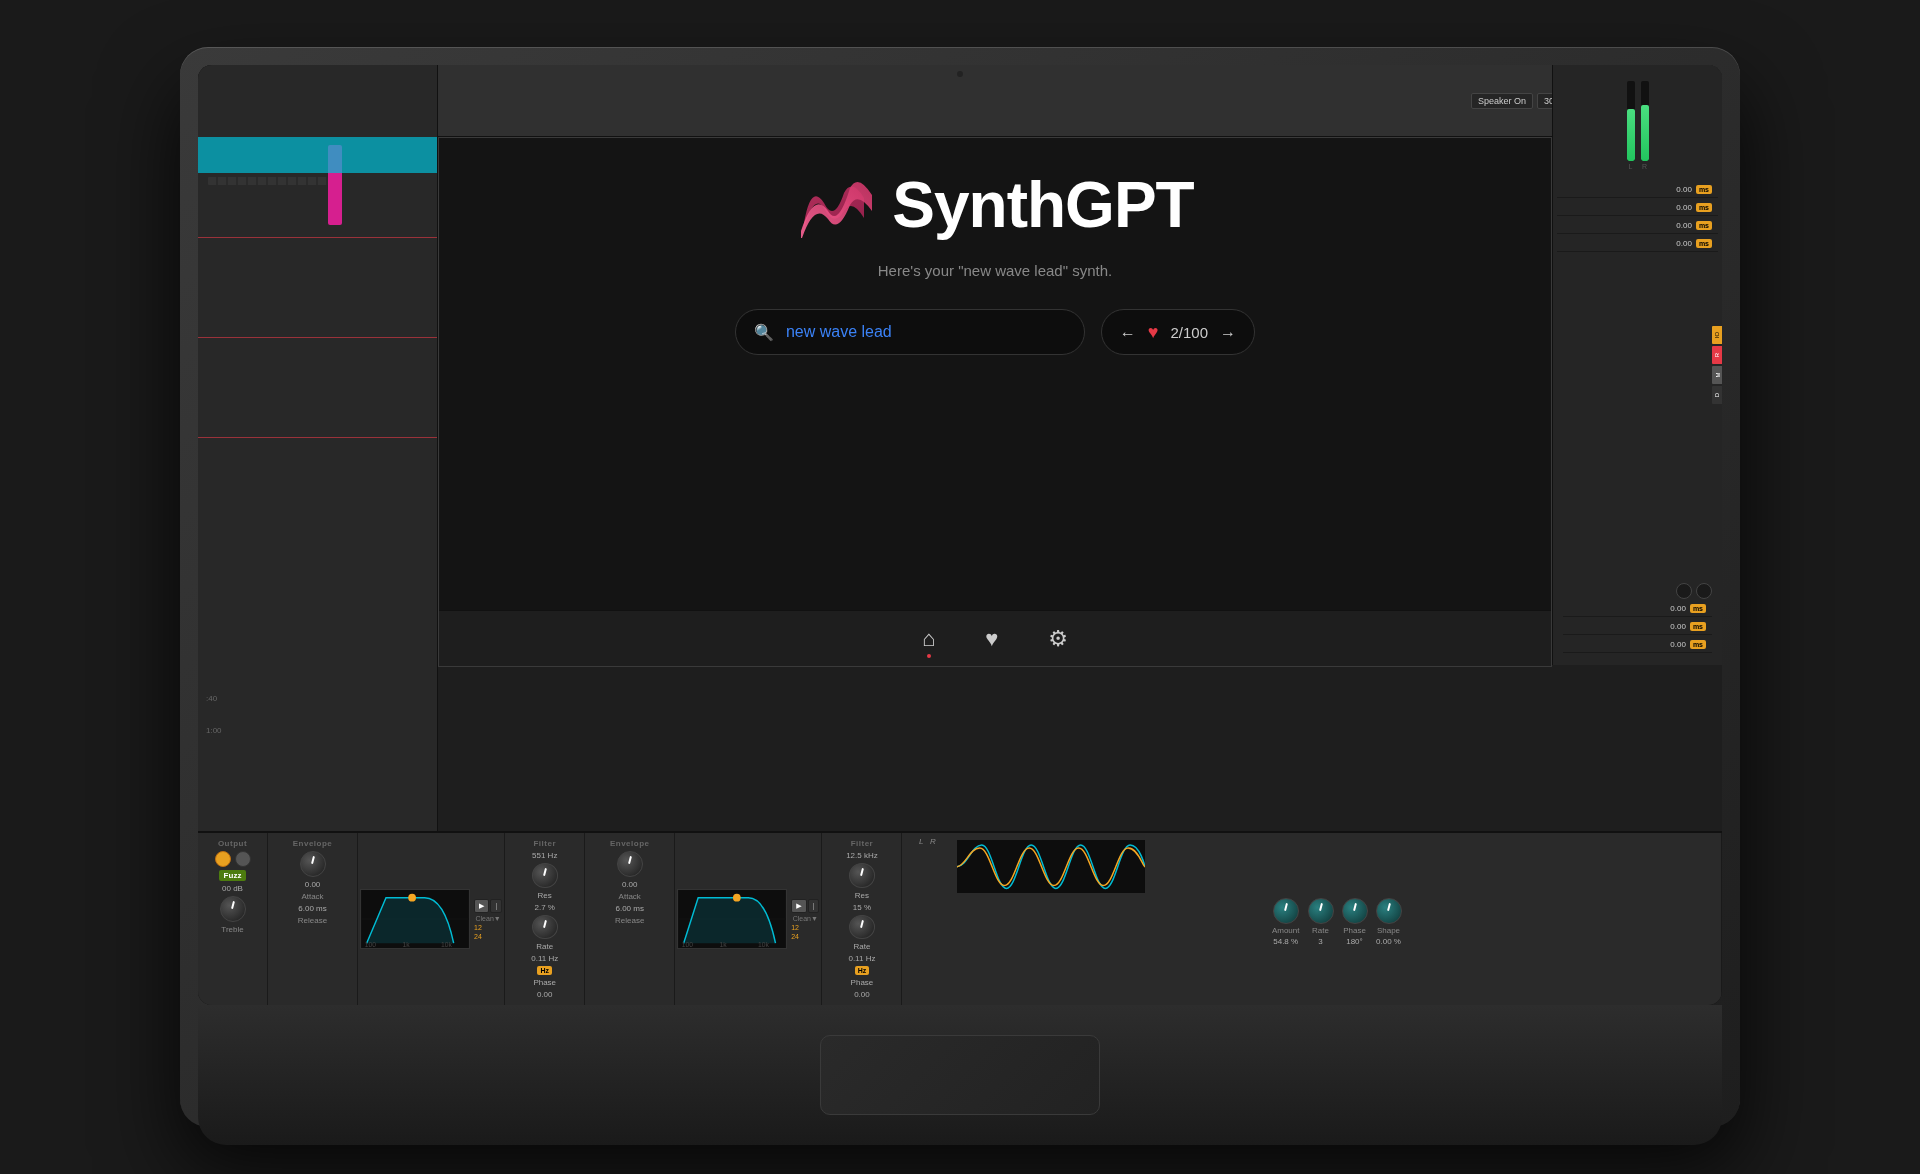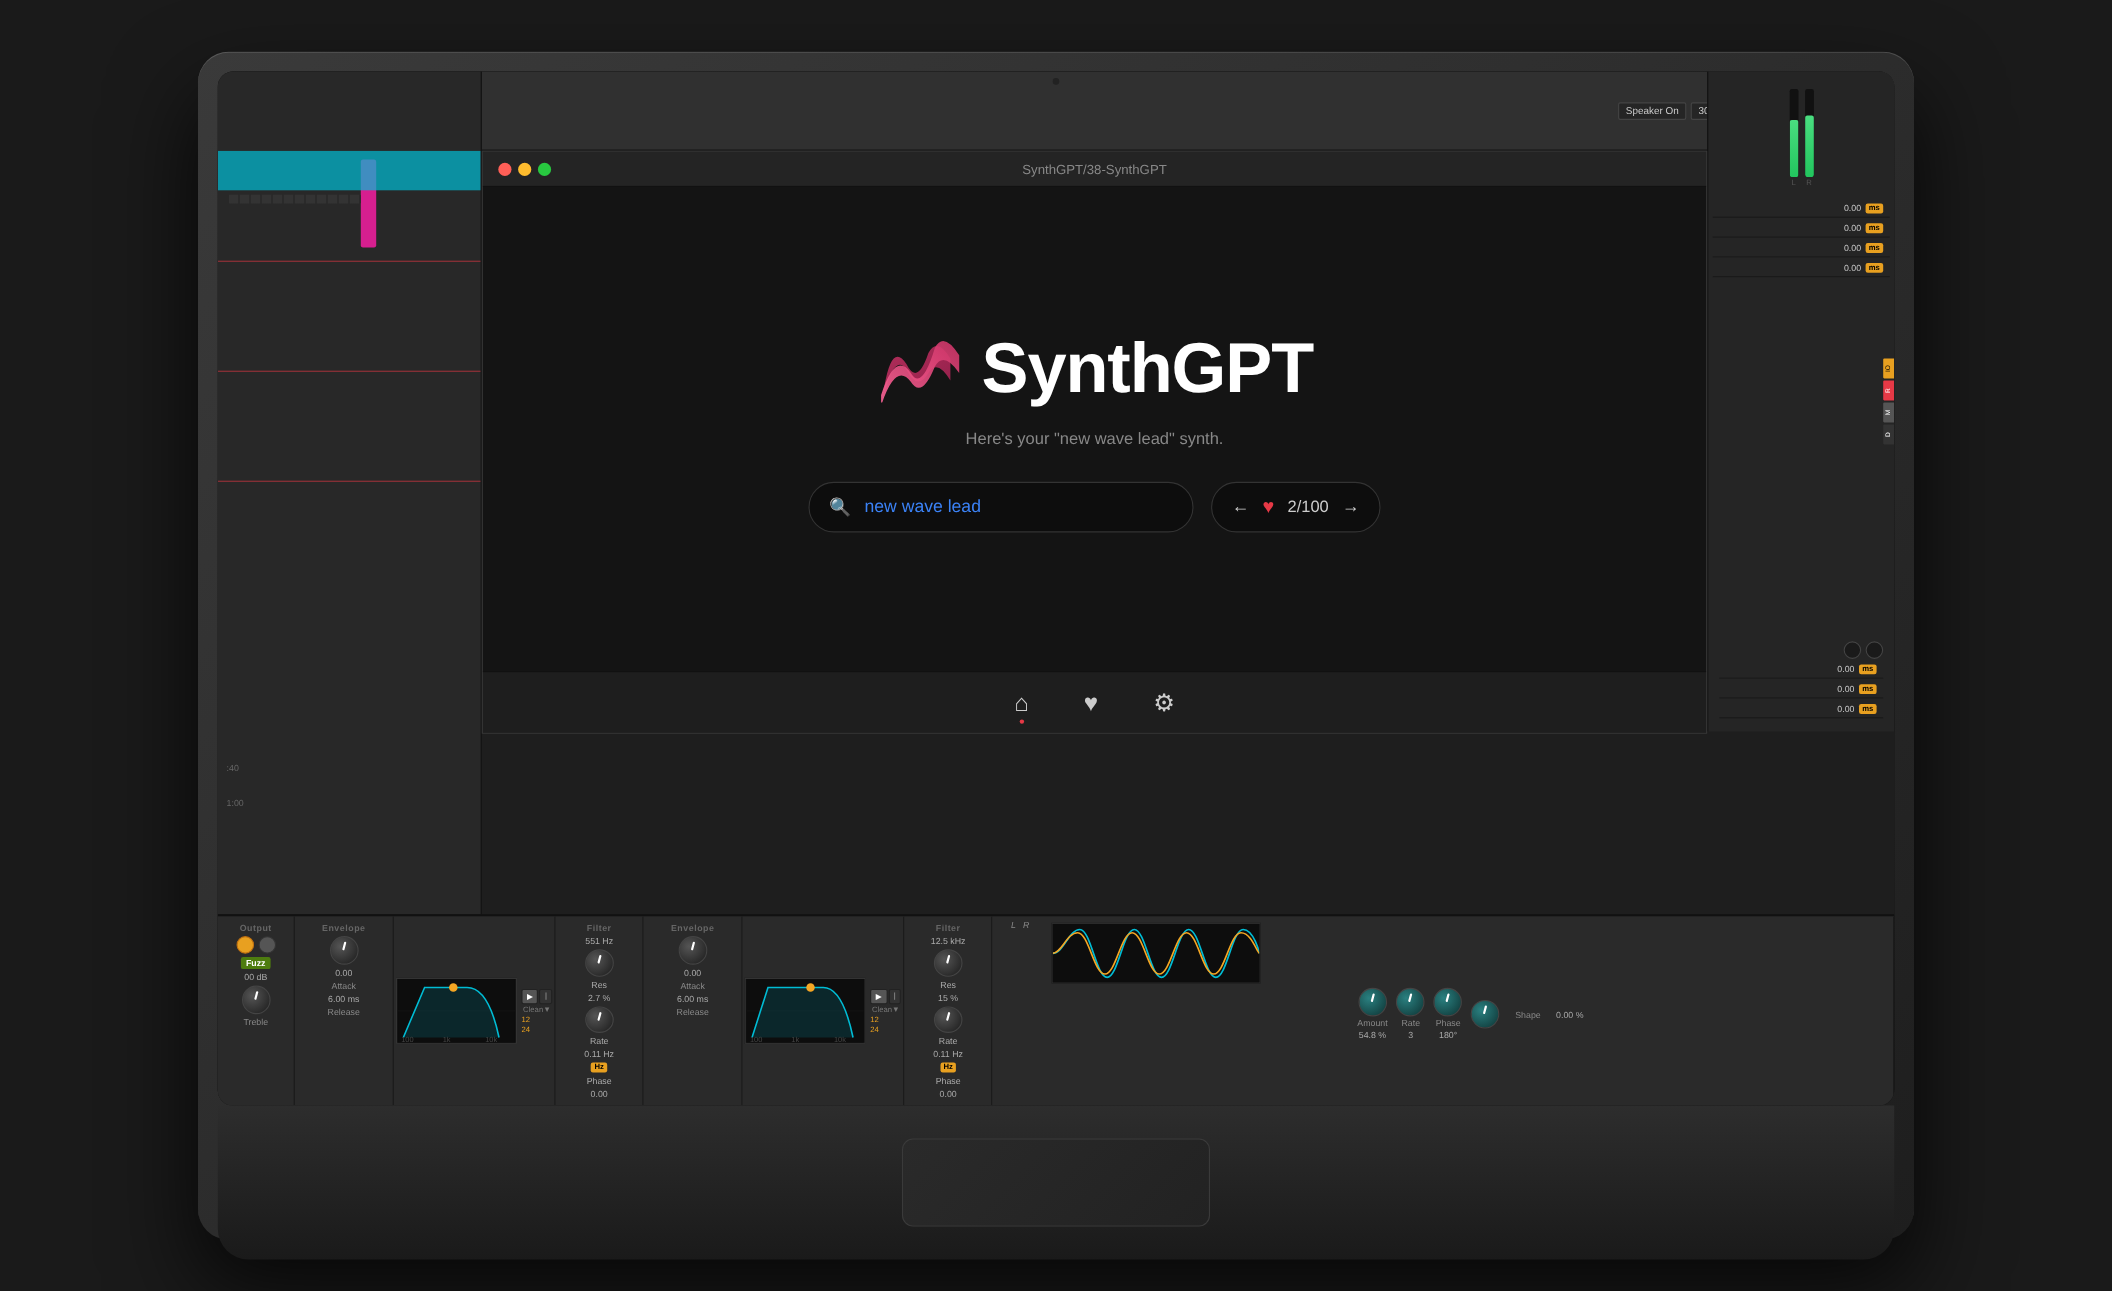--- a/index.html
+++ b/index.html
@@ -268,21 +268,20 @@
       color: #888;
       font-weight: 400;
     }
 
     
     .plugin-main {
       flex: 1;
       display: flex;
       flex-direction: column;
       align-items: center;
-      justify-content: center;
       background: #141414;
       padding: 30px;
     }
 
     
     .logo-container {
       display: flex;
       align-items: center;
       gap: 16px;
       margin-bottom: 20px;
@@ -575,28 +574,20 @@
                 <span style="font-size:8px;color:#ccc;">0.00</span>
                 <span class="ms-badge">ms</span>
               </div>
             </div>
           </div>
         </div>
       </div>
 
       <div class="plugin-window">
 
-        <div class="plugin-titlebar">
-          <div class="titlebar-dots">
-            <div class="dot dot-red"></div>
-            <div class="dot dot-yellow"></div>
-            <div class="dot dot-green"></div>
-          </div>
-          <span class="titlebar-title">SynthGPT/38-SynthGPT</span>
-        </div>
 
         <div class="plugin-main">
 
           <div class="logo-container">
 
             <svg class="logo-svg" viewBox="0 0 80 65" xmlns="http://www.w3.org/2000/svg">
               <defs>
                 <linearGradient id="wave1" x1="0%" y1="0%" x2="100%" y2="100%">
                   <stop offset="0%" style="stop-color:#cc3366"></stop>
                   <stop offset="100%" style="stop-color:#aa2255"></stop>
@@ -774,21 +765,21 @@
               <div style="display:flex;flex-direction:column;align-items:center;gap:2px;">
                 <div class="knob knob-small knob-teal"></div>
                 <div class="device-label">Rate</div>
                 <div class="device-value">3</div>
               </div>
               <div style="display:flex;flex-direction:column;align-items:center;gap:2px;">
                 <div class="knob knob-small knob-teal"></div>
                 <div class="device-label">Phase</div>
                 <div class="device-value">180°</div>
               </div>
-              <div style="display:flex;align-items:center;gap:14px;">
+              <div style="display:flex;flex-direction:column;align-items:center;gap:2px;">
                 <div class="knob knob-small knob-teal"></div>
                 <div class="device-label">Shape</div>
                 <div class="device-value">0.00 %</div>
               </div>
             </div>
           </div>
         </div>
       </div>
 
       <div style="position:absolute;top:6px;left:50%;transform:translateX(-50%);width:6px;height:6px;border-radius:50%;background:#222;"></div>

